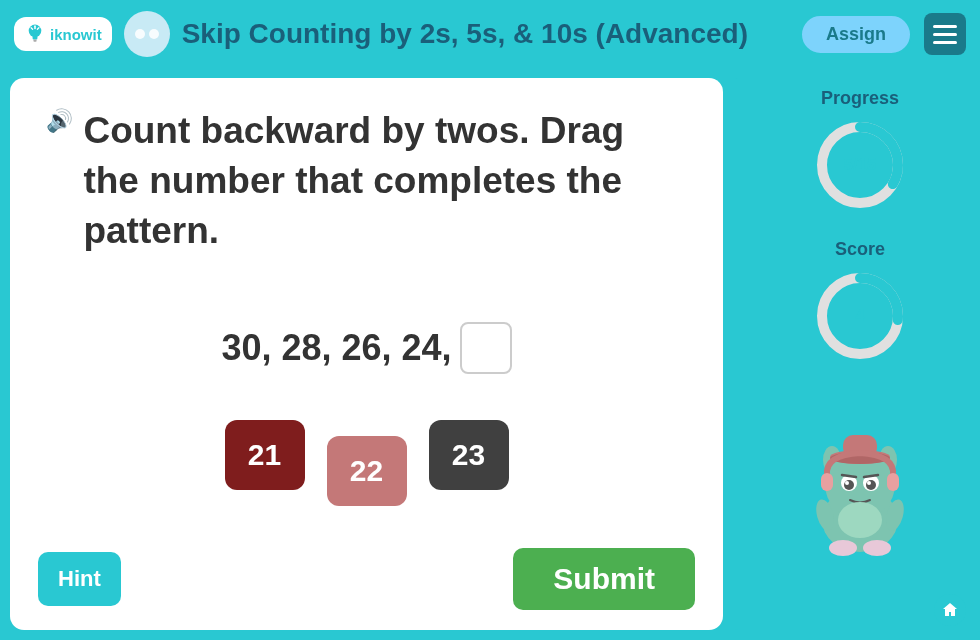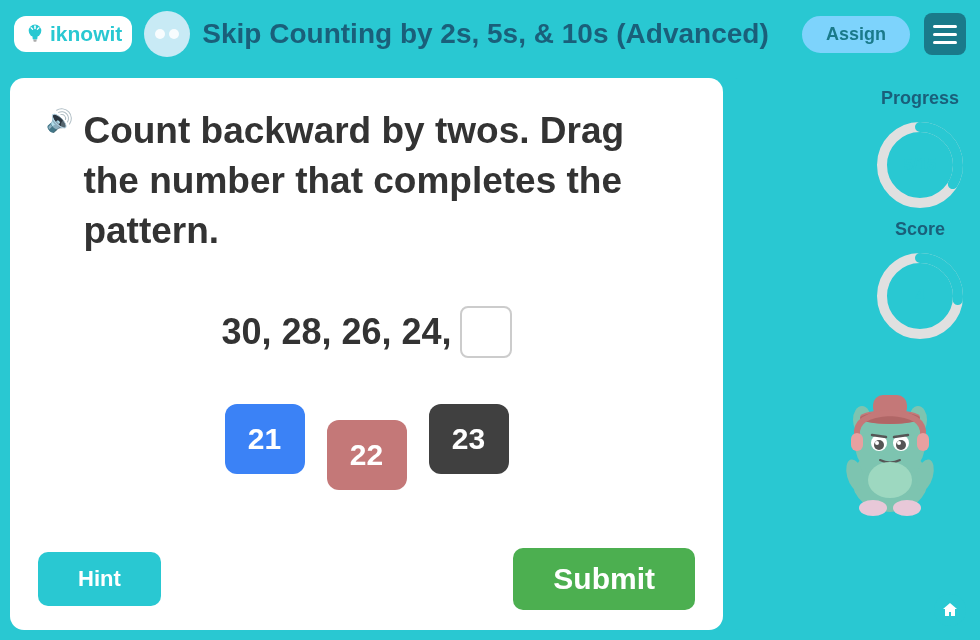--- a/index.html
+++ b/index.html
@@ -22,21 +22,21 @@
     }
 
     .logo-box {
       background: white;
       border-radius: 12px;
       padding: 6px 10px;
       display: flex;
       align-items: center;
       gap: 4px;
       font-weight: 900;
-      font-size: 21px;
+      font-size: 15px;
       color: #29c8d2;
     }
 
     .logo-bulb {
       width: 22px;
       height: 22px;
     }
 
     .avatar-circle {
       width: 46px;
@@ -148,21 +148,21 @@
     }
 
     .pattern-row {
       display: flex;
       align-items: center;
       justify-content: center;
       gap: 8px;
       font-size: 36px;
       font-weight: 700;
       color: #333;
-      margin: 20px 0 36px 0;
+      margin: 36px 0 36px 0;
     }
 
     .drop-box {
       width: 52px;
       height: 52px;
       border: 2.5px solid #ccc;
       border-radius: 8px;
       background: white;
       display: inline-block;
     }
@@ -181,40 +181,40 @@
       border: none;
       font-size: 30px;
       font-weight: 700;
       color: white;
       cursor: grab;
       display: flex;
       align-items: center;
       justify-content: center;
     }
 
-    .choice-orange { background: #3b82f6; }
+    .choice-orange { background: #7f1d1d; }
     .choice-rose   { background: #c47878; margin-top: 16px; }
     .choice-blue   { background: #404040; }
 
     .bottom-bar {
       position: absolute;
       bottom: 20px;
       left: 28px;
       right: 28px;
       display: flex;
       justify-content: space-between;
       align-items: center;
     }
 
     .hint-btn {
       background: #29c8d2;
       color: white;
       border: none;
       border-radius: 10px;
-      padding: 14px 40px;
+      padding: 14px 20px;
       font-size: 22px;
       font-weight: 700;
       cursor: pointer;
     }
 
     .submit-btn {
       background: #4caf50;
       color: white;
       border: none;
       border-radius: 10px;
@@ -230,22 +230,22 @@
       background: #29c8d2;
       border-radius: 2px;
       margin: 0 2px;
     }
 
     
     .right-panel {
       width: 220px;
       display: flex;
       flex-direction: column;
-      align-items: flex-end;
-      gap: 4px;
+      align-items: center;
+      gap: 24px;
       padding-top: 10px;
     }
 
     .progress-section, .score-section {
       display: flex;
       flex-direction: column;
       align-items: center;
       gap: 6px;
     }
 

